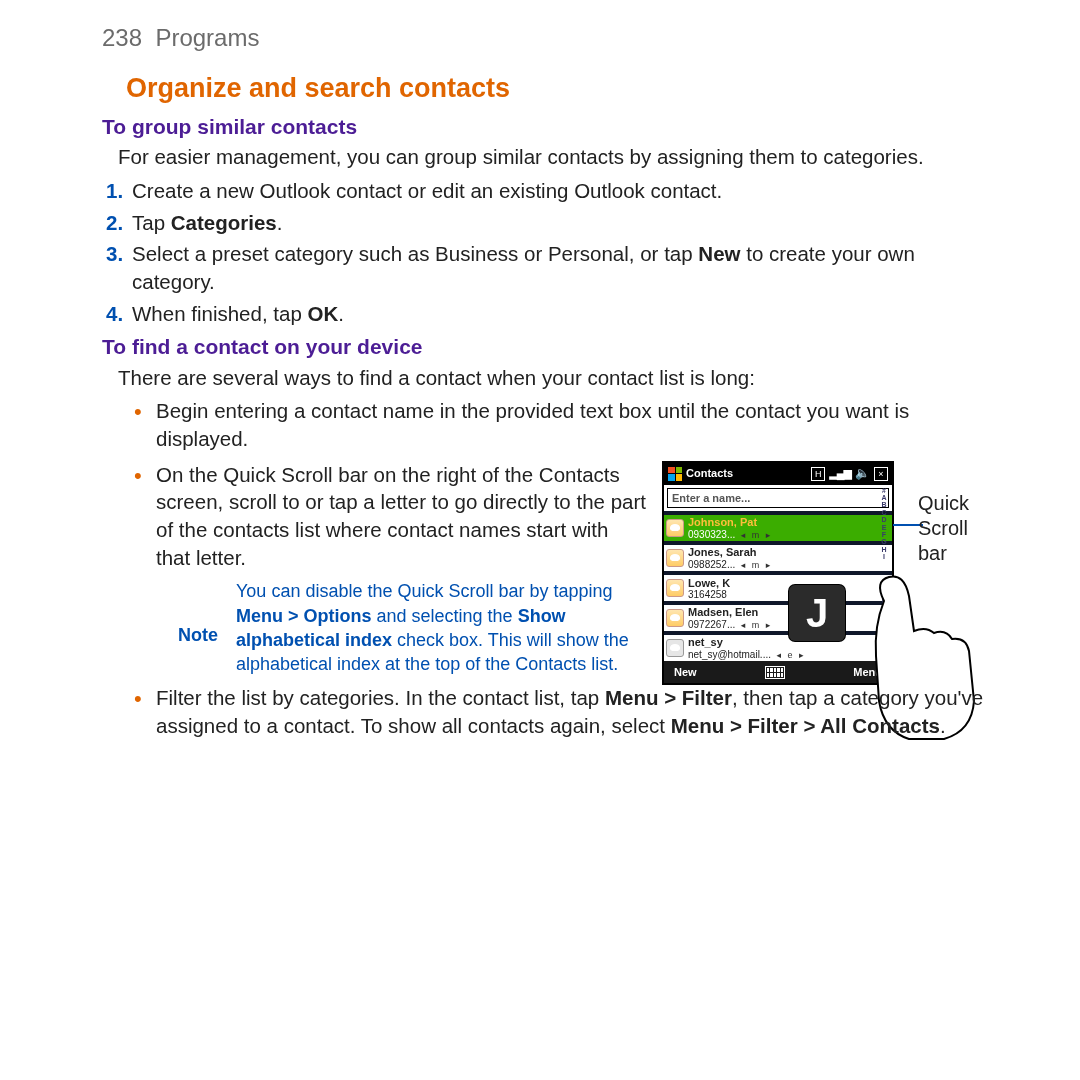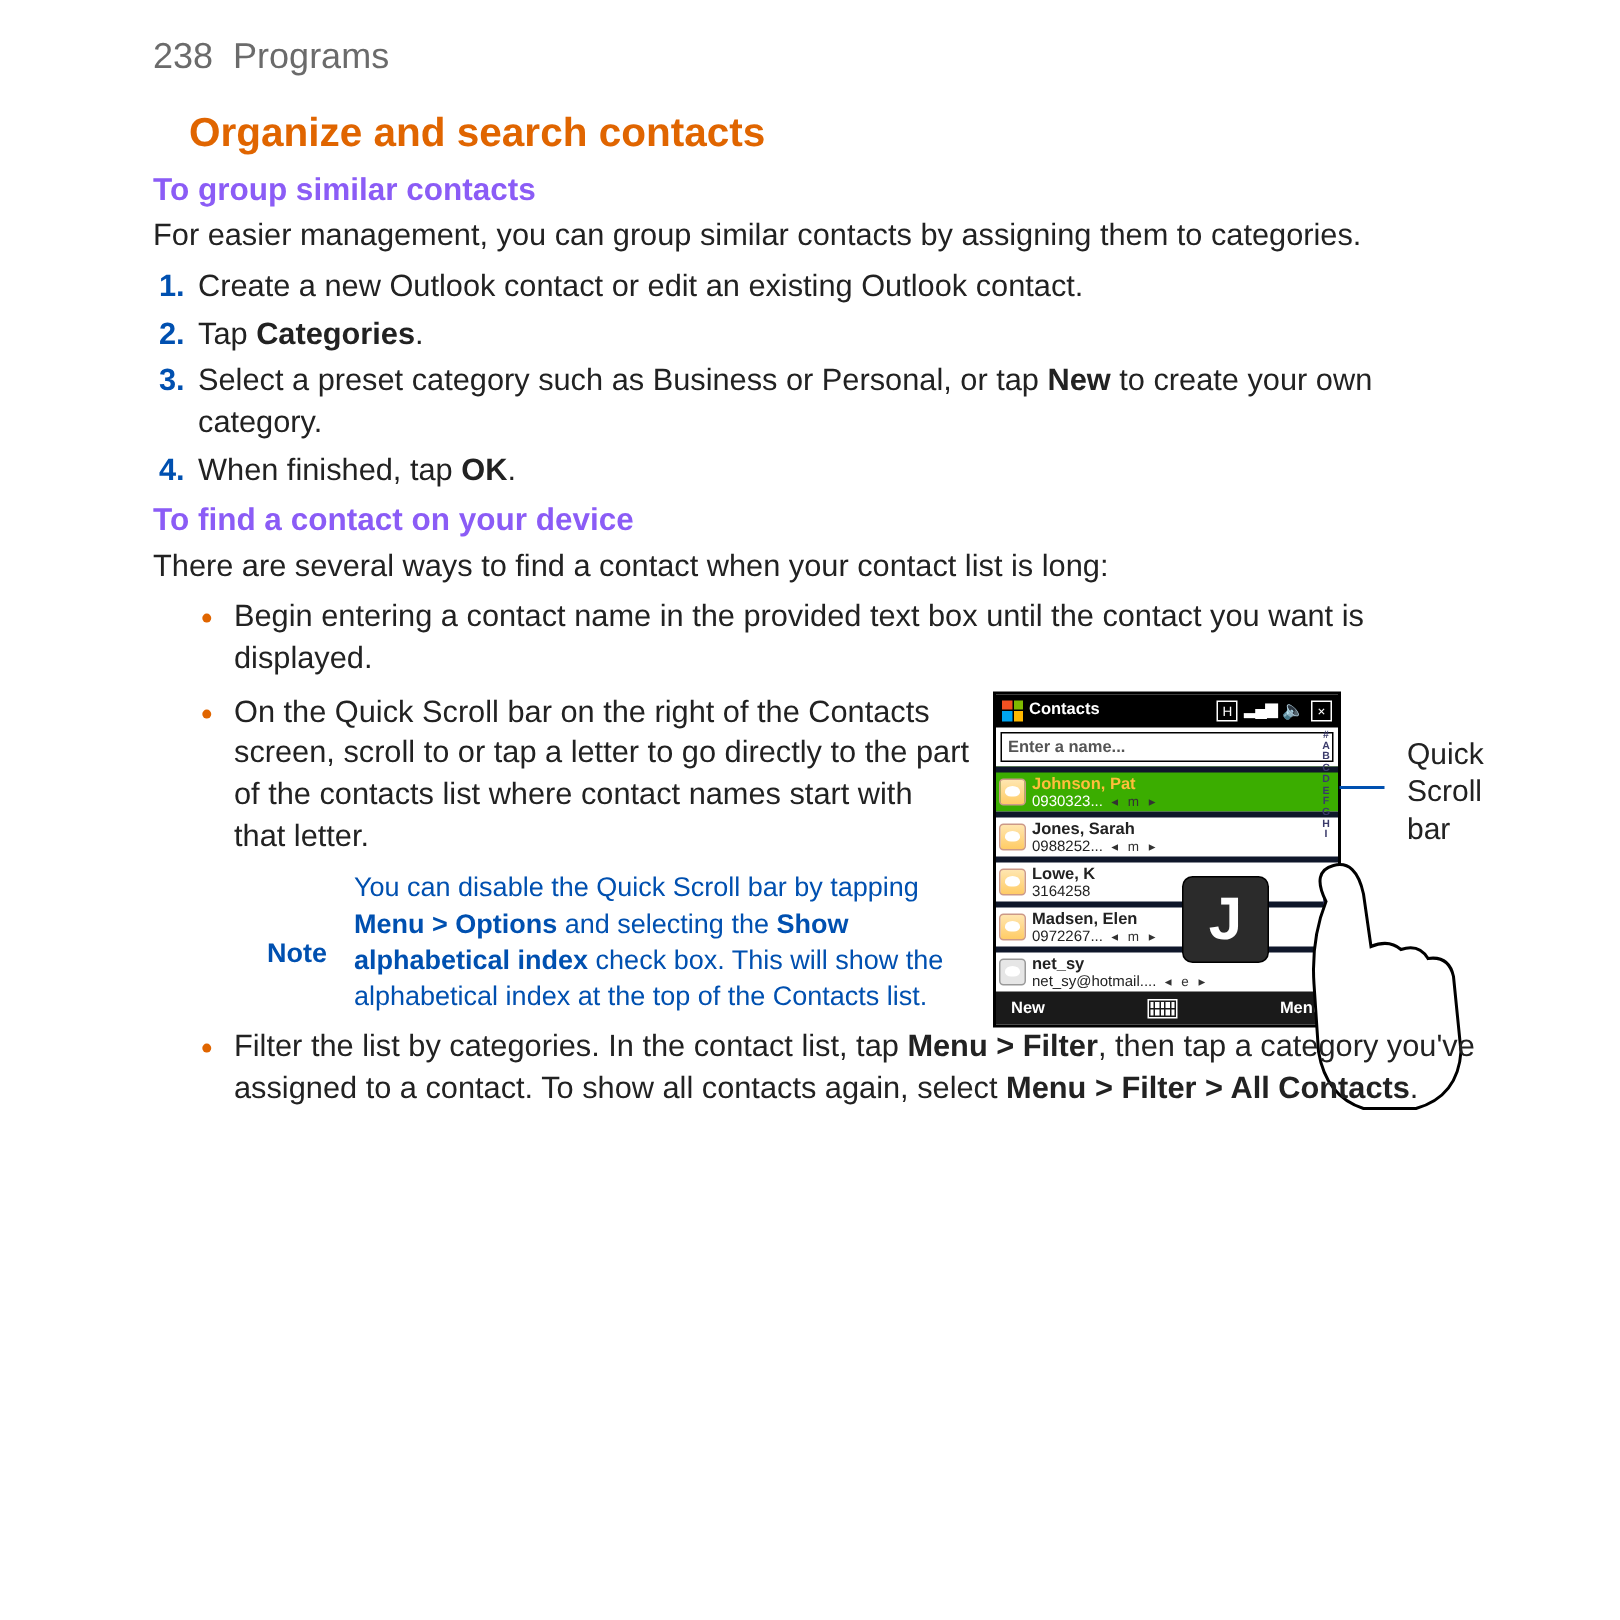--- a/index.html
+++ b/index.html
@@ -9,22 +9,22 @@
     background: #fff;
     font-family: "Myriad Pro", "Segoe UI", Arial, sans-serif;
     color: #222;
     font-size: 20.5px;
     line-height: 1.35;
     padding: 22px 78px 20px 102px;
     position: relative;
   }
   .page-header { color: #6b6b6b; font-size: 24px; margin-bottom: 16px; }
   .h1 { color: #e06500; font-weight: 700; font-size: 27px; margin-bottom: 6px; margin-left: 24px; }
-  .h2 { color: #8b5cf6; font-weight: 700; font-size: 21px; margin: 6px 0 2px; }
-  .para { margin-bottom: 6px; }
+  .h2 { color: #4c1d95; font-weight: 700; font-size: 21px; margin: 6px 0 2px; }
+  .para { margin-bottom: 6px; margin-left: 16px; }
   ol.steps { list-style: none; padding-left: 30px; }
   ol.steps li { position: relative; margin-bottom: 4px; }
   ol.steps .num { color: #0050b0; font-weight: 700; position: absolute; left: -26px; }
   ul.bullets { list-style: none; padding-left: 54px; }
   ul.bullets > li { position: relative; margin-bottom: 8px; }
   ul.bullets > li::before { content: "•"; color: #e06500; position: absolute; left: -22px; top: 0; font-size: 22px; }
   b { font-weight: 700; }
   .row-with-figure { display: flex; gap: 16px; align-items: flex-start; }
   .row-with-figure .text-col { flex: 1 1 auto; }
   .figure-col { position: relative; width: 340px; flex: 0 0 340px; }
@@ -54,21 +54,21 @@
   .row.sel .name { color: #ffbe3b; }
   .row.last .ico { background:#e6e6e6; border-color:#999; }
   .softbar { background: #1a1a1a; color: #fff; display: flex; justify-content: space-between; align-items: center; height: 22px; padding: 0 10px; font-size: 11px; font-weight: 700; }
   .kbd { width: 20px; height: 13px; border: 1px solid #fff; display: grid; grid-template-columns: repeat(5,1fr); grid-template-rows: repeat(2,1fr); gap: 1px; padding: 1px; }
   .kbd span { background: #fff; }
   .alpha-index { position: absolute; right: 2px; top: 24px; width: 12px; color:#3a3a6a; font-size: 7px; line-height: 7.4px; text-align: center; font-weight: 700; }
   .j-popup { position: absolute; left: 125px; top: 122px; width: 56px; height: 56px; background: #2b2b2b; border-radius: 6px; color: #fff; font-weight: 700; font-size: 40px; text-align: center; line-height: 56px; box-shadow: 0 0 0 1px #000; }
   
   .hand { position: absolute; left: 192px; top: 110px; width: 130px; height: 170px; }
   .hand svg { width: 100%; height: 100%; }
-  .callout-label { position: absolute; left: 276px; top: 30px; font-size: 20px; line-height: 1.25; }
+  .callout-label { position: absolute; left: 256px; top: 30px; font-size: 20px; line-height: 1.25; }
   .callout-line { position: absolute; left: 231px; top: 63px; width: 30px; height: 2px; background: #0050b0; }
   .mfa { font-weight: 700; }
 </style>
 </head>
 <body>
 
 <div class="page-header">
   <span>238</span>&nbsp;&nbsp;<span>Programs</span>
 </div>
 

